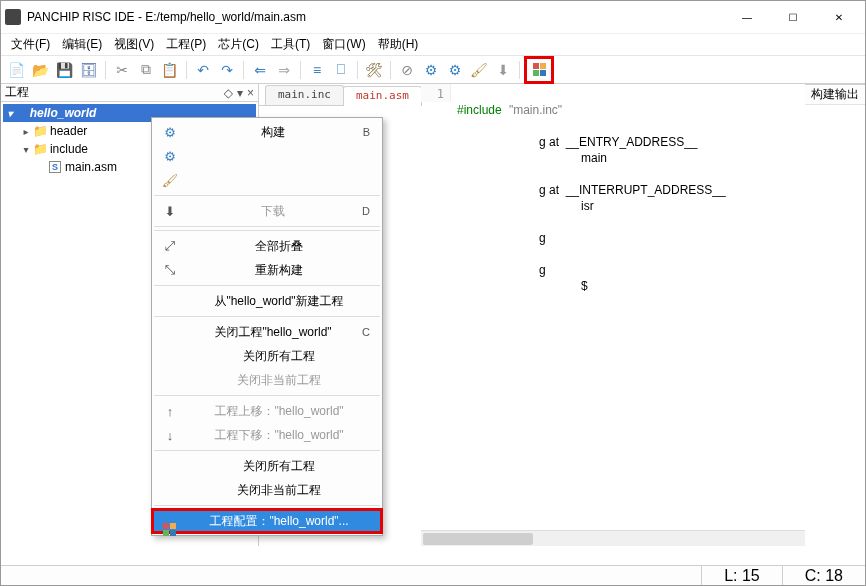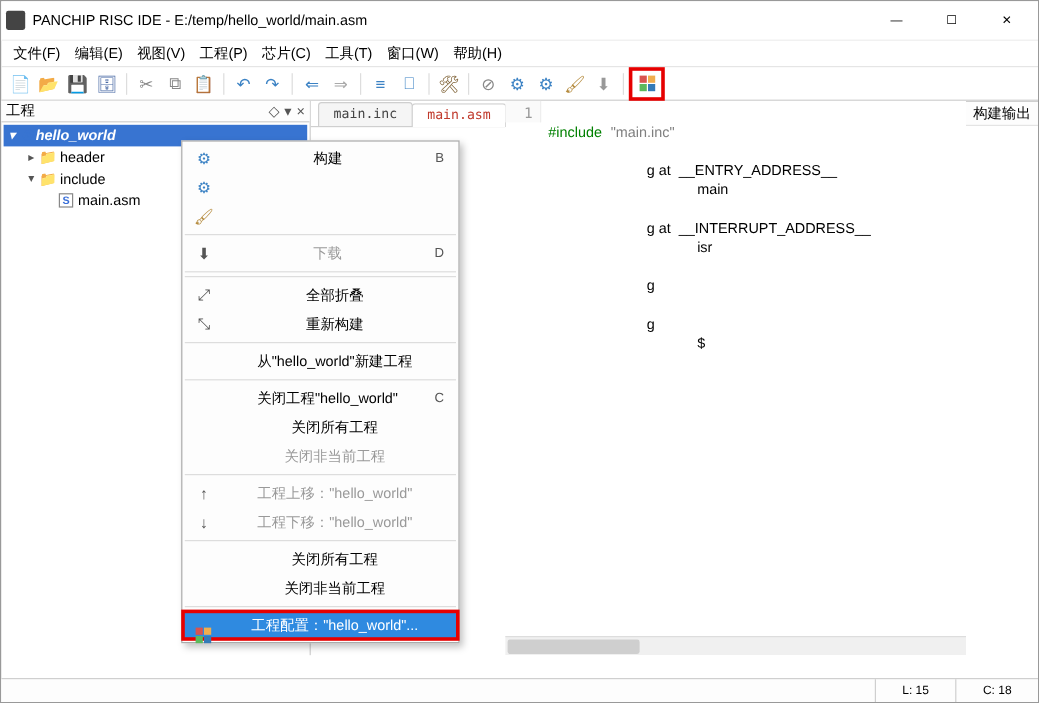--- a/index.html
+++ b/index.html
@@ -33,21 +33,21 @@
   .tab { height: 20px; padding: 2px 12px 0; border: 1px solid #cfcfcf; border-bottom: none; background: #f5f5f5; font-size: 11px; font-family: Consolas, monospace; color: #444; border-radius: 3px 3px 0 0; margin-right: -1px; }
   .tab.active { background: #fff; color: #c0392b; position: relative; top: 1px; }
   .editor { flex: 1; position: relative; overflow: hidden; }
   .gutter { position: absolute; top: 0; left: 0; width: 30px; background: #fafafa; border-right: 1px solid #eee; padding-top: 2px; text-align: right; padding-right: 6px; color: #999; font-family: Consolas, monospace; font-size: 12px; line-height: 16px; }
   .code { position: absolute; top: 0; left: 30px; right: 0; padding: 2px 6px; font-family: Consolas, monospace; font-size: 12px; line-height: 16px; white-space: pre; }
   .kw-green { color: #008000; }
   .kw-str { color: #808080; }
   .output-panel { height: 100px; border-top: 1px solid #cfcfcf; }
   .output-header { height: 20px; display: flex; align-items: center; padding: 0 6px; font-size: 12px; border-bottom: 1px solid #e4e4e4; background: #fdfdfd; }
   .status { position: absolute; bottom: 0; left: 0; right: 0; height: 20px; border-top: 1px solid #cfcfcf; display: flex; align-items: center; justify-content: flex-end; background: #fdfdfd; }
-  .status-cell { border-left: 1px solid #cfcfcf; padding: 0 22px; font-size: 10px; height: 100%; display: flex; align-items: center; }
+  .status-cell { border-left: 1px solid #cfcfcf; padding: 0 22px; font-size: 16px; height: 100%; display: flex; align-items: center; }
   .ed-hscroll { position:absolute; left:0; right:0; bottom:0; height:16px; background:#f0f0f0; border-top:1px solid #ddd; }
   .ed-hscroll .thumb { position:absolute; top:2px; height:12px; left:2px; width:110px; background:#cfcfcf; border-radius:2px; }
 
   
   .context-menu { position: absolute; top: 116px; left: 150px; width: 232px; background: #fdfdfd; border: 1px solid #aaa; box-shadow: 3px 3px 6px rgba(0,0,0,0.25); z-index: 100; padding: 2px 0; }
   .cm-item { height: 24px; display: flex; align-items: center; padding: 0 8px; font-size: 12px; color: #000; position: relative; }
   .cm-item.disabled { color: #999; }
   .cm-item .cm-icon { width: 20px; text-align: center; font-size: 13px; color: #555; }
   .cm-item .cm-label { flex: 1; padding-left: 4px; text-align: center; }
   .cm-item .cm-key { color: #555; font-size: 11px; padding-right: 4px; }

